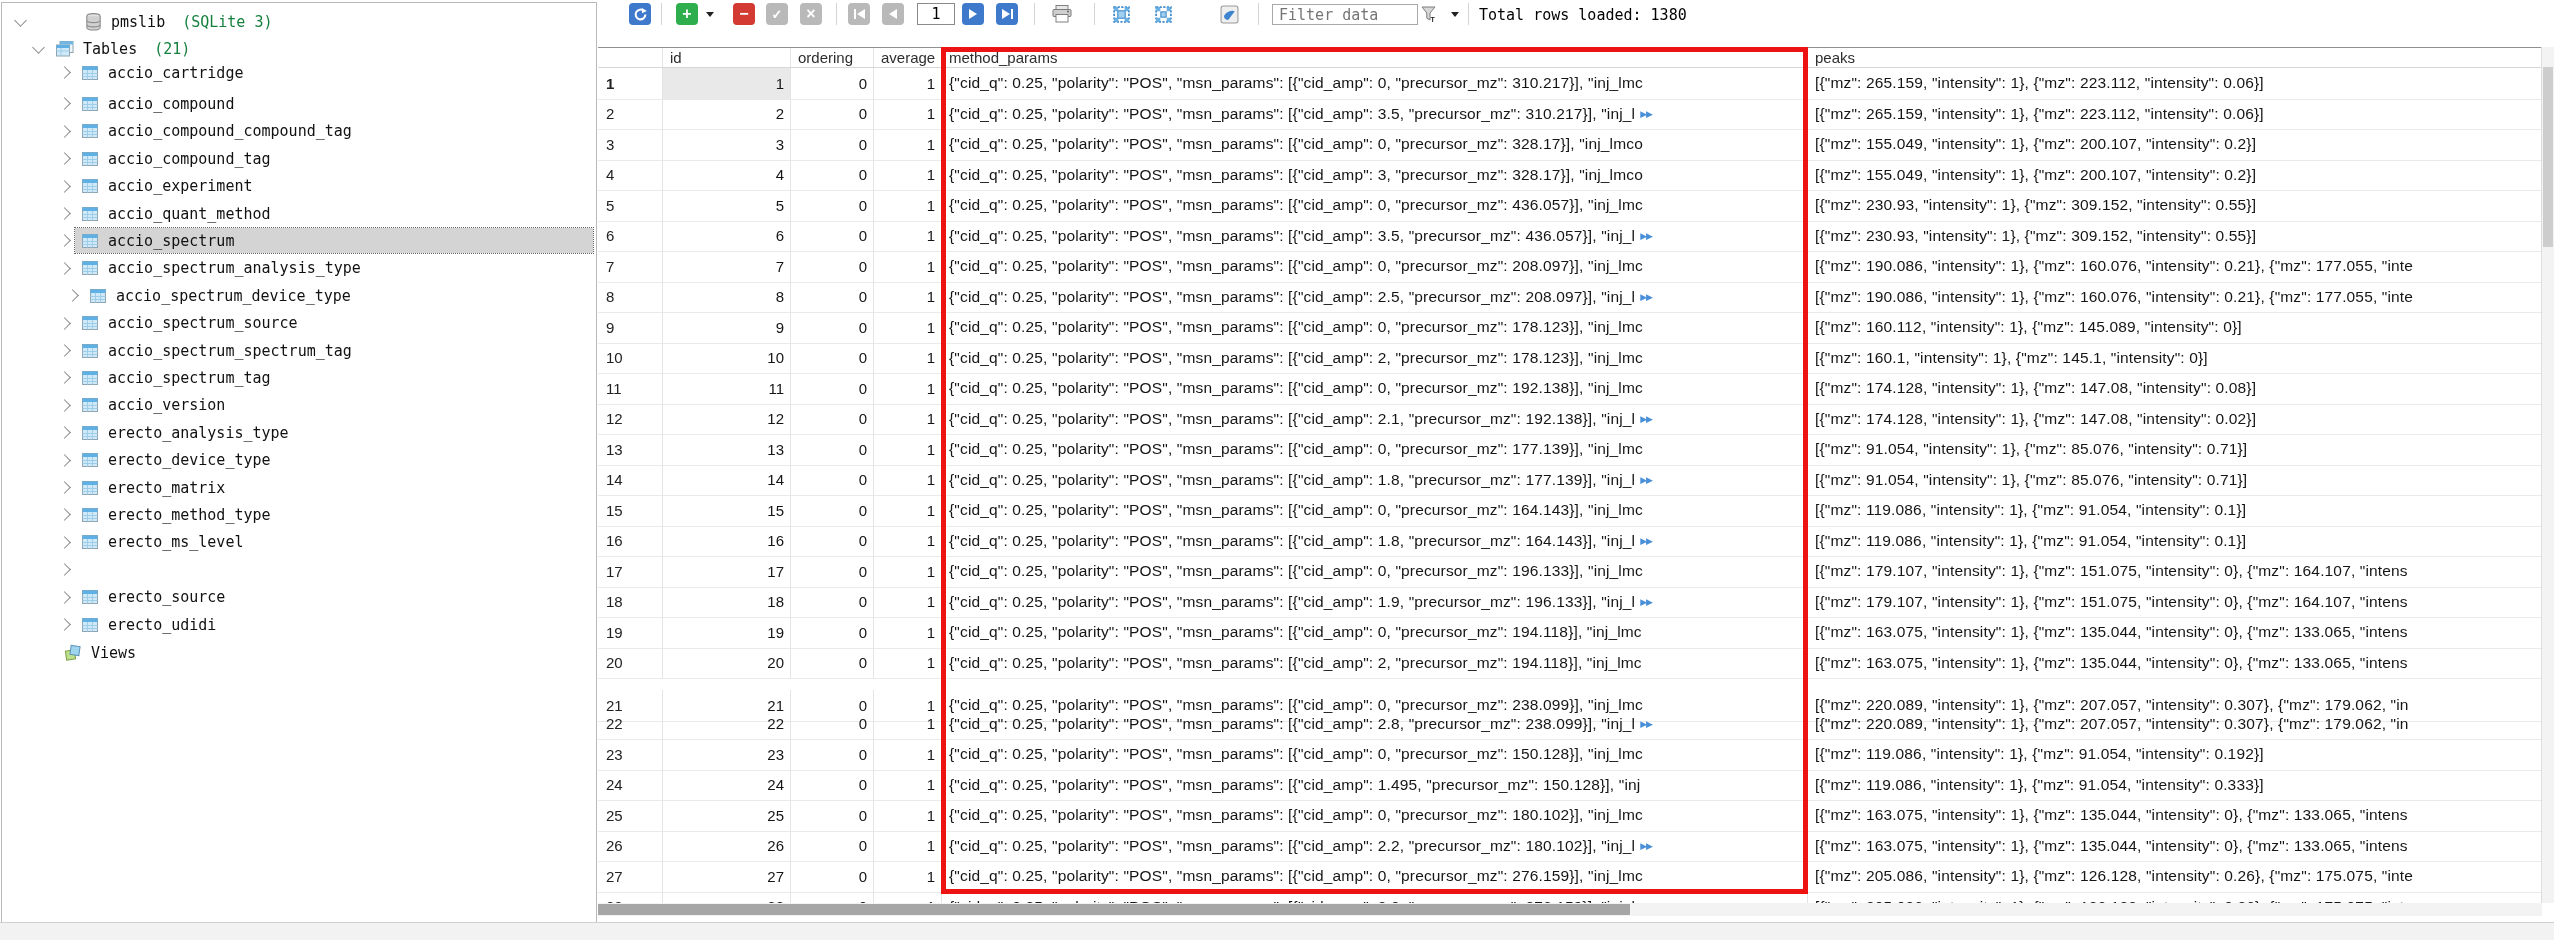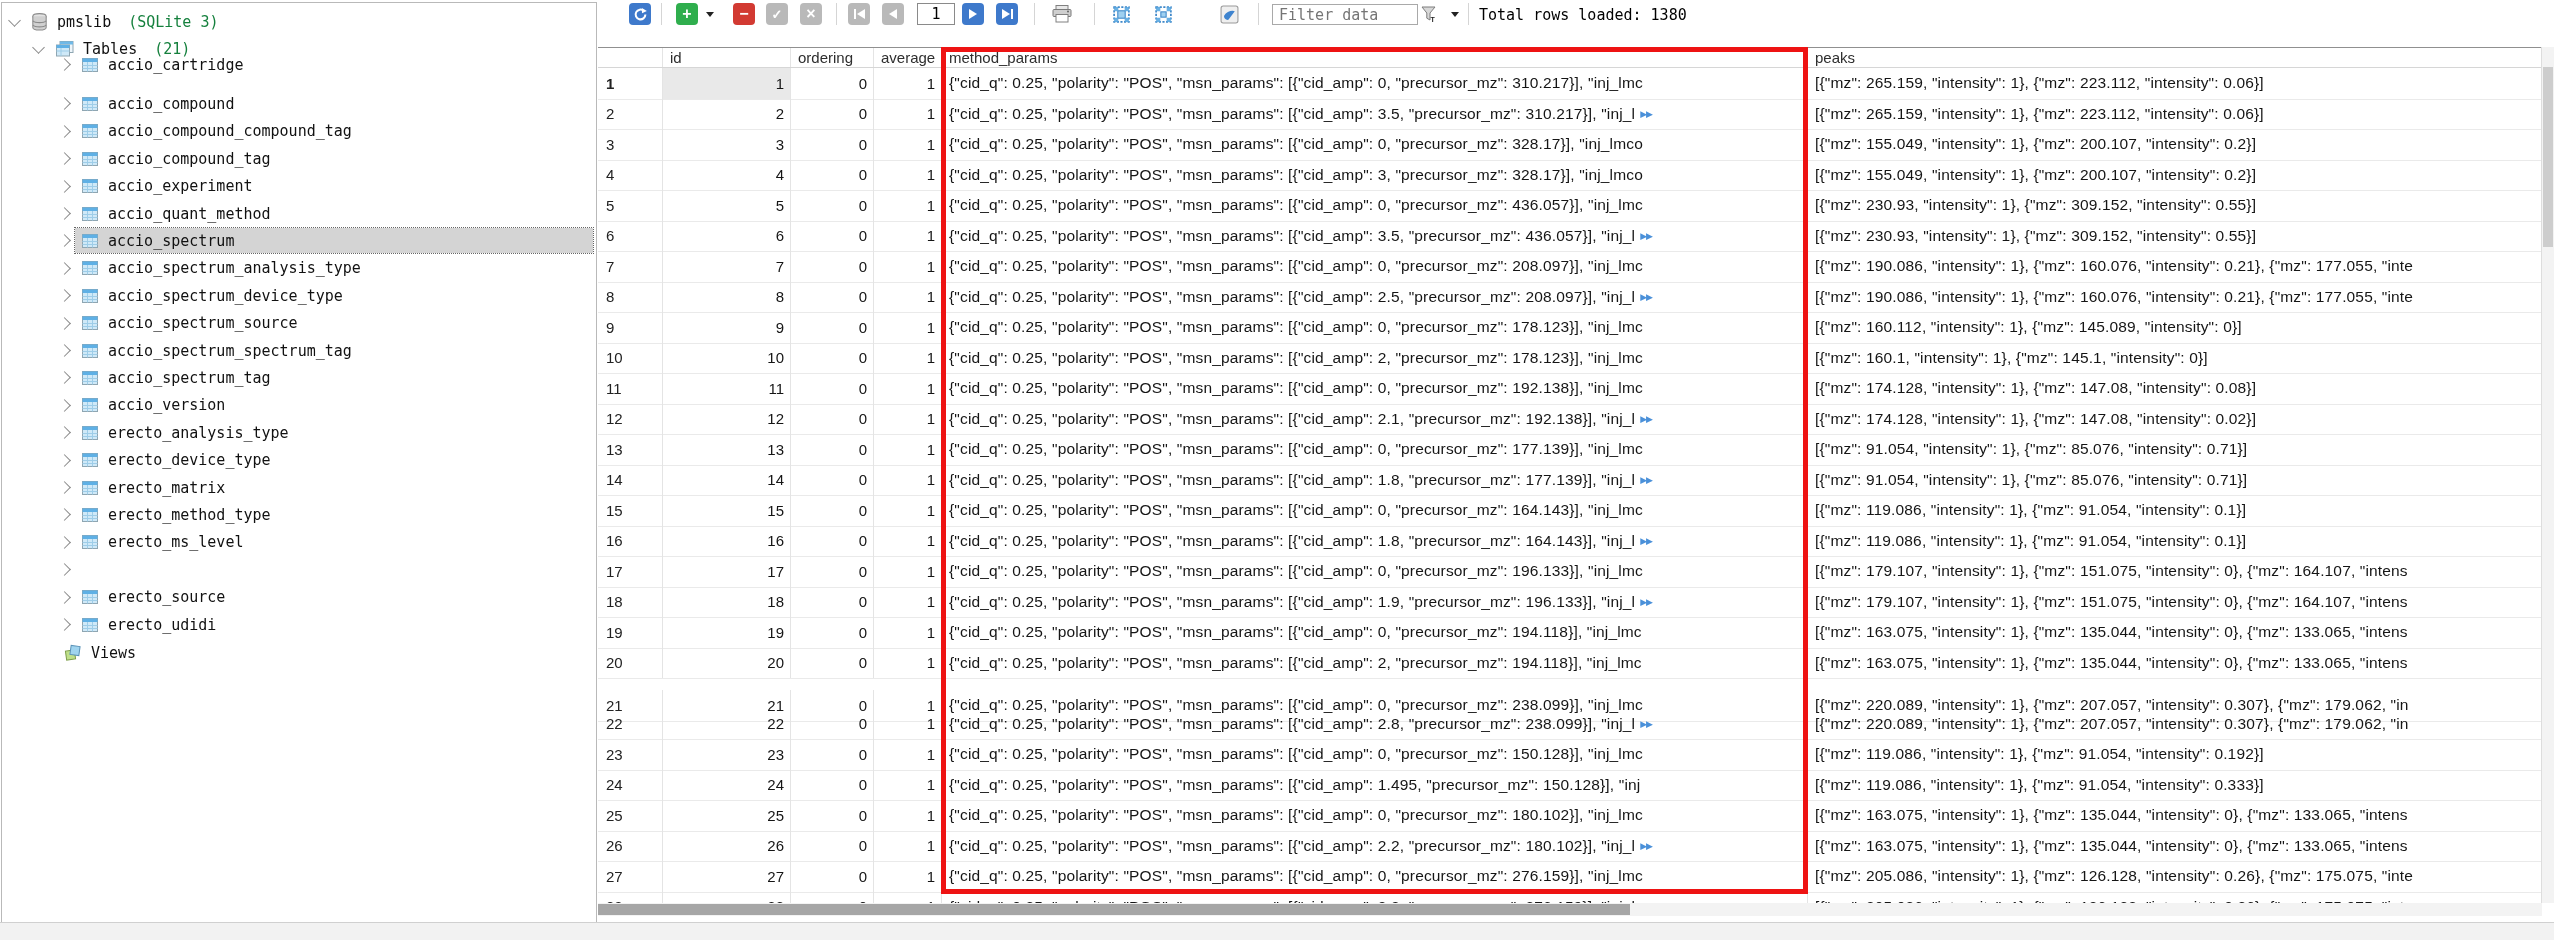--- a/index.html
+++ b/index.html
@@ -68,21 +68,21 @@
   #vscroll .thumb{position:absolute;left:1px;top:20px;width:10px;height:180px;background:#cdcdcd;}
   #hscroll{position:absolute;left:598px;top:903px;width:1944px;height:13px;background:#f3f3f3;}
   #hscroll .thumb{position:absolute;left:0;top:1px;width:1032px;height:11px;background:#a6a6a6;}
   #bottom-strip{position:absolute;left:0;top:922px;width:2554px;height:18px;background:#f2f2f2;
            border-top:1px solid #d0d0d0;}
 </style>
 </head>
 <body>
 
 <div id="tree">
-  <div class="trow" style="left:6px;top:5px;">
+  <div class="trow" style="left:12px;top:5px;gap:48px;">
     <span class="chev chev-d"></span>
     <div class="ibox">
       <span class="nicon">
         <svg width="17" height="18" viewBox="0 0 16 17">
             <ellipse cx="8" cy="3" rx="6.3" ry="2.4" fill="#e3e3e3" stroke="#8a8a8a"></ellipse>
             <path d="M1.7 3v10.6c0 1.3 2.8 2.4 6.3 2.4s6.3-1.1 6.3-2.4V3" fill="#d0d0d0" stroke="#8a8a8a"></path>
             <path d="M1.7 7.5c1 1 3.4 1.6 6.3 1.6s5.3-.6 6.3-1.6M1.7 11.5c1 1 3.4 1.6 6.3 1.6s5.3-.6 6.3-1.6" fill="none" stroke="#8a8a8a"></path>
           </svg>
       </span>
       <span>pmslib</span>
@@ -99,21 +99,21 @@
             <rect x="1.5" y="5" width="13" height="11" fill="#cfe9f8" stroke="#8fa6b2"></rect>
             <rect x="1.5" y="5" width="13" height="3" fill="#5fb0e5"></rect>
             <path d="M1.5 11h13M6 8v8" stroke="#9ecde8" fill="none"></path>
           </svg>
       </span>
       <span>Tables</span>
       <span class="suffix">(21)</span>
     </div>
   </div>
   <div id="tree-items">
-      <div class="trow item" style="left: 56px; top: 48px;">
+      <div class="trow item" style="left: 56px; top: 56px;">
         <span class="chev chev-r"></span>
         <div class="ibox">
           <span class="ticon">
             <svg width="18" height="18" viewBox="0 0 18 18">
               <rect x="1.5" y="2.5" width="15" height="13" fill="#cfe9f8" stroke="#8fa6b2"></rect>
               <rect x="1.5" y="2.5" width="15" height="3.5" fill="#5fb0e5"></rect>
               <path d="M1.5 9.5h15M1.5 12.5h15M6.5 6v9.5M11.5 6v9.5" stroke="#9ecde8" fill="none"></path>
             </svg>
           </span>
           <span class="tlabel">accio_cartridge</span>
@@ -203,21 +203,21 @@
           <span class="ticon">
             <svg width="18" height="18" viewBox="0 0 18 18">
               <rect x="1.5" y="2.5" width="15" height="13" fill="#cfe9f8" stroke="#8fa6b2"></rect>
               <rect x="1.5" y="2.5" width="15" height="3.5" fill="#5fb0e5"></rect>
               <path d="M1.5 9.5h15M1.5 12.5h15M6.5 6v9.5M11.5 6v9.5" stroke="#9ecde8" fill="none"></path>
             </svg>
           </span>
           <span class="tlabel">accio_spectrum_analysis_type</span>
         </div>
       </div>
-      <div class="trow item" style="left: 56px; top: 279.2px;">
+      <div class="trow item" style="left: 64px; top: 279.2px;">
         <span class="chev chev-r"></span>
         <div class="ibox">
           <span class="ticon">
             <svg width="18" height="18" viewBox="0 0 18 18">
               <rect x="1.5" y="2.5" width="15" height="13" fill="#cfe9f8" stroke="#8fa6b2"></rect>
               <rect x="1.5" y="2.5" width="15" height="3.5" fill="#5fb0e5"></rect>
               <path d="M1.5 9.5h15M1.5 12.5h15M6.5 6v9.5M11.5 6v9.5" stroke="#9ecde8" fill="none"></path>
             </svg>
           </span>
           <span class="tlabel">accio_spectrum_device_type</span>

